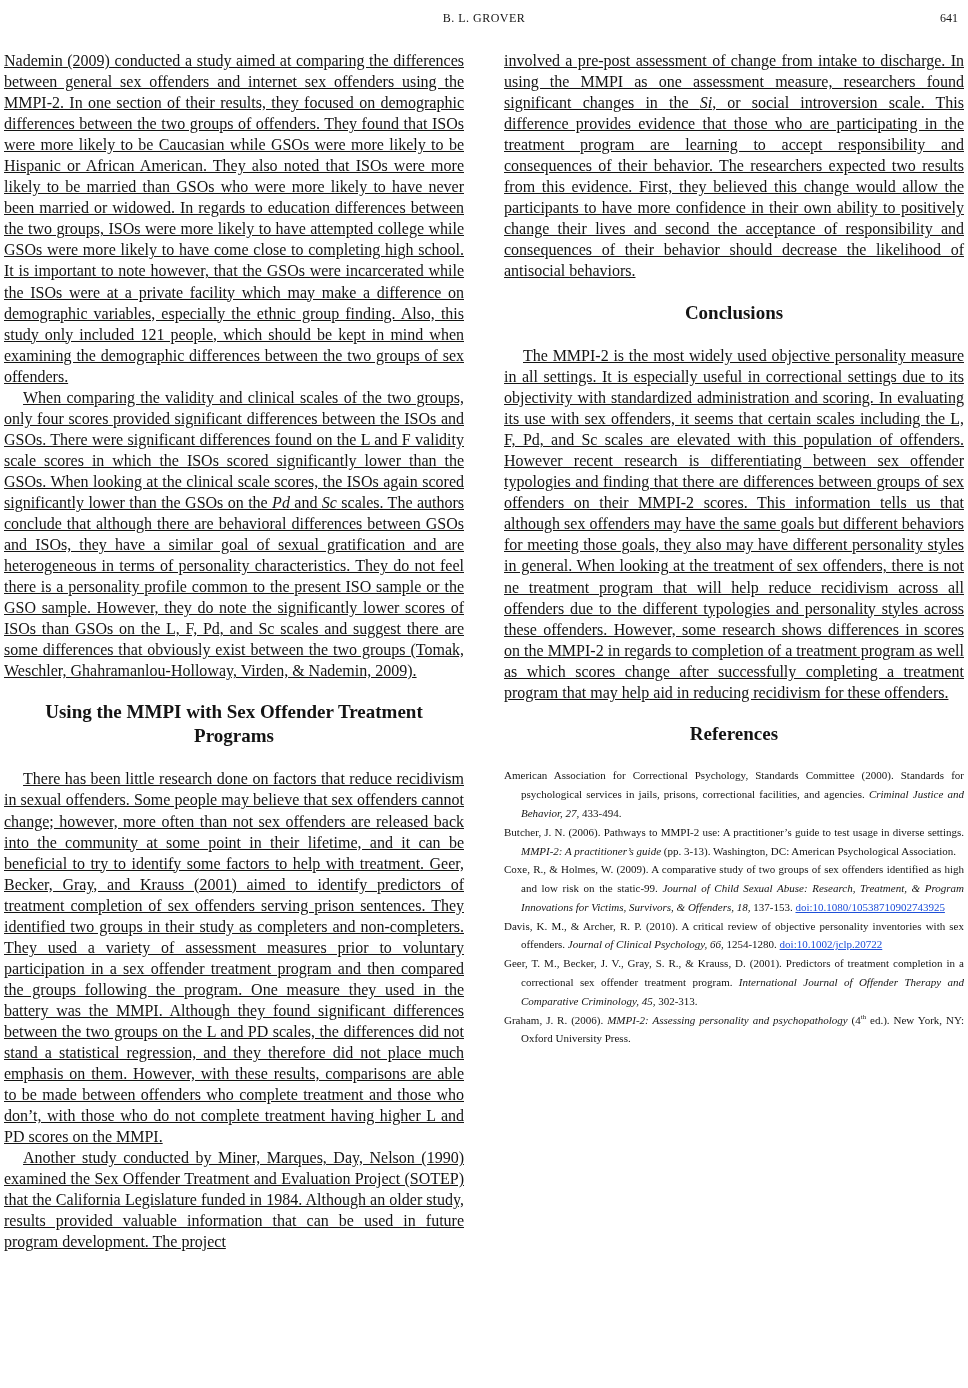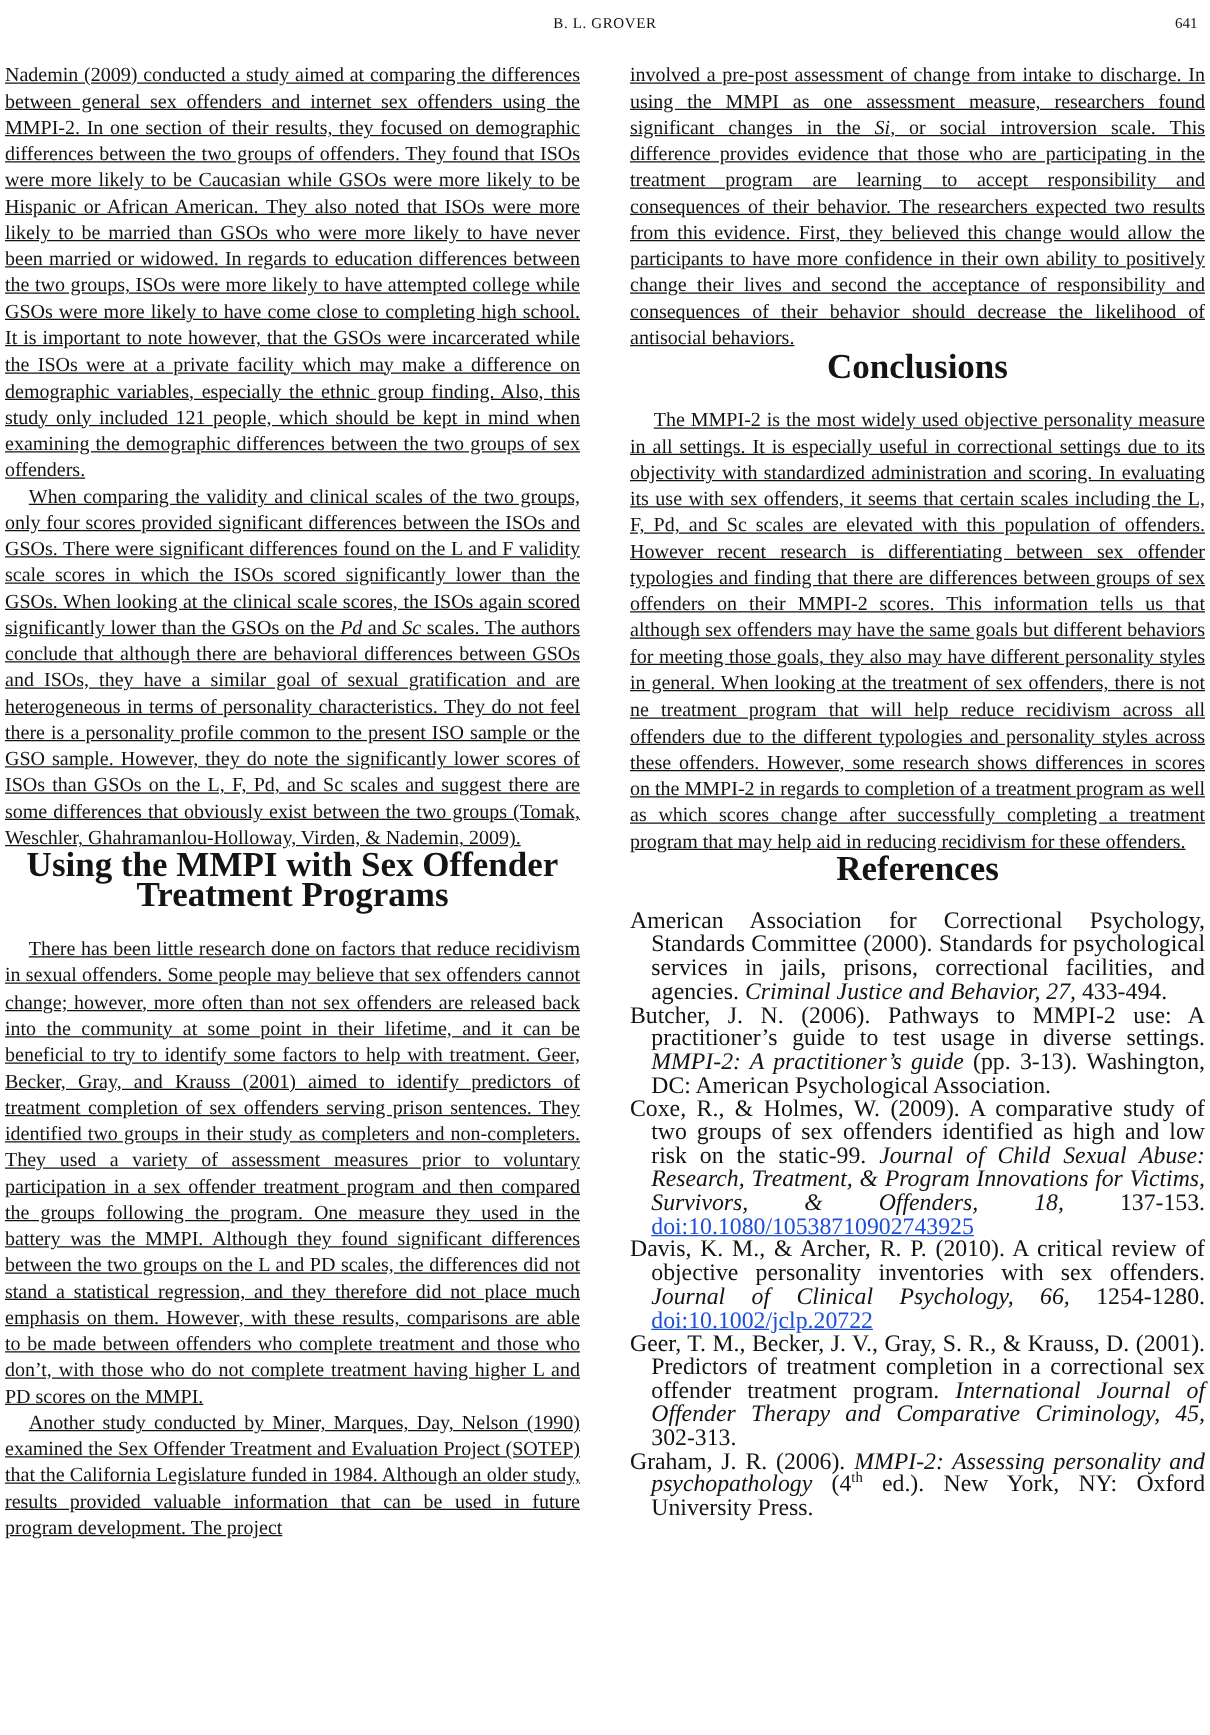--- a/index.html
+++ b/index.html
@@ -27,28 +27,29 @@
   .columns { display: flex; gap: 40px; margin-top: 22px; }
   .column { width: 460px; }
   .para {
     font-size: 16px;
     line-height: 21.05px;
     text-align: justify;
     text-decoration: underline;
   }
   .para.indent { text-indent: 19px; }
   .section-heading {
-    font-size: 28px;
+    font-size: 19px;
     font-weight: bold;
     text-align: center;
     line-height: 23.5px;
+    margin-top: 19px;
     margin-bottom: 21px;
   }
   .reference {
-    font-size: 19px;
+    font-size: 11px;
     line-height: 18.8px;
     text-align: justify;
     padding-left: 17px;
     text-indent: -17px;
   }
   em { font-style: italic; }
   sup { font-size: 0.62em; vertical-align: super; line-height: 0; }
   a.doi-link { color: #1d4ed8; text-decoration: underline; cursor: pointer; }
 </style>
 </head>

